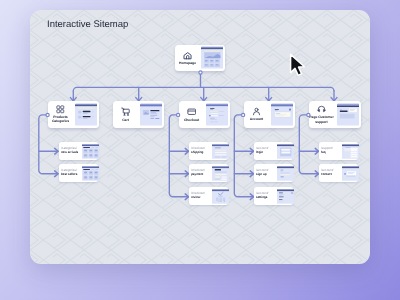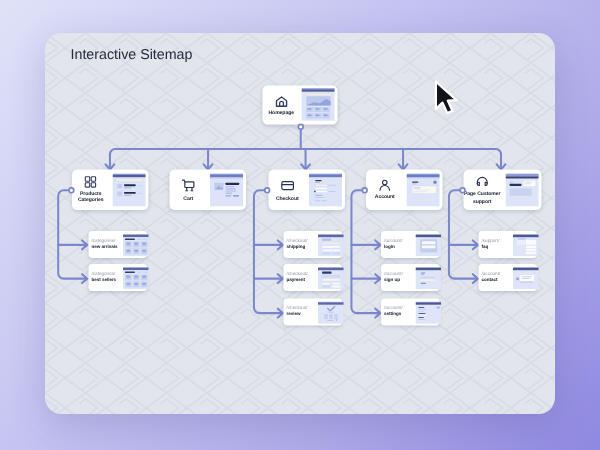--- a/index.html
+++ b/index.html
@@ -1,18 +1,18 @@
 <!DOCTYPE html>
 <html><head>
 <meta charset="utf-8">
 <style>
   html,body{margin:0;padding:0;width:400px;height:300px;overflow:hidden;}
   body{font-family:"Liberation Sans",sans-serif;-webkit-font-smoothing:antialiased;text-rendering:geometricPrecision;}
   #bg{position:absolute;inset:0;background:linear-gradient(131deg,#e0e2f8 0%,#c7c6f2 38%,#aeaae9 72%,#8e88e1 100%);}
-  .canvas{position:absolute;left:30px;top:22px;width:340px;height:254px;border-radius:11px;background:#e2e6ec;overflow:hidden;box-shadow:0 7px 24px rgba(62,56,124,.20);}
+  .canvas{position:absolute;left:30px;top:10px;width:340px;height:254px;border-radius:11px;background:#e2e6ec;overflow:hidden;box-shadow:0 7px 24px rgba(62,56,124,.20);}
   .pat{position:absolute;left:0;top:0;}
   .title{position:absolute;left:17px;top:9px;font-size:9.5px;color:#262b3a;}
   .edges{position:absolute;left:0;top:0;}
 
   
   .node{position:absolute;background:#fff;border-radius:3.5px;box-shadow:0 1.2px 3px rgba(60,60,110,.18);display:flex;align-items:center;}
   .nleft{flex:0 0 25px;display:flex;flex-direction:column;align-items:center;justify-content:center;}
   .nleft svg{display:block;}
   .nicon{display:block;line-height:0;margin-bottom:1px;}
   .nlabel{font-size:3.4px;font-weight:bold;color:#161d2e;text-align:center;line-height:1.25;letter-spacing:-.04px;}

